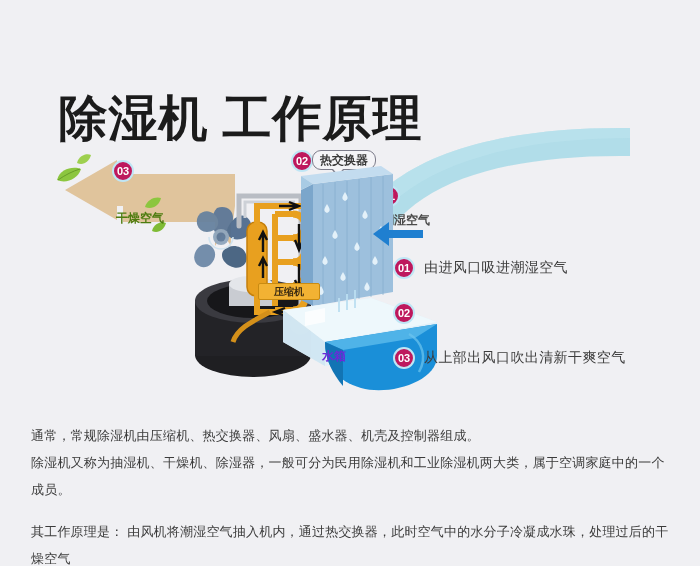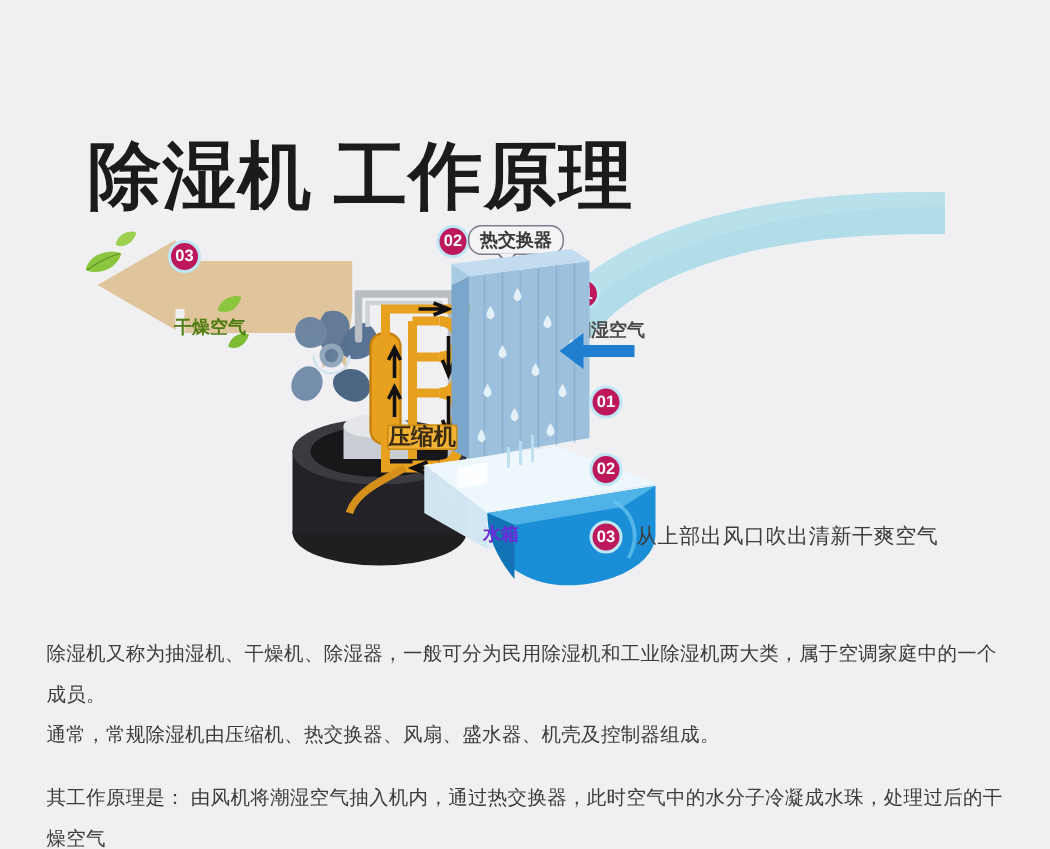--- a/index.html
+++ b/index.html
@@ -70,23 +70,23 @@
     width:0;height:0;
     border-left:6px solid transparent;border-right:6px solid transparent;
     border-top:7px solid #7c7c8a;
   }
 
   
   .machine{position:absolute;left:175px;top:160px;width:270px;height:235px;}
 
   .lbl-comp{
     position:absolute;left:258px;top:283px;
-    font-size:15px;font-weight:bold;color:#3a2a12;
+    font-size:10px;font-weight:bold;color:#3a2a12;
     background:#f2b233;border:1px solid #c98b12;border-radius:2px;
-    padding:1px 0;line-height:13px;white-space:nowrap;
+    padding:1px 15px;line-height:13px;white-space:nowrap;
   }
   .lbl-tank{
     position:absolute;left:322px;top:348px;
     font-size:12px;font-weight:bold;color:#6d28d9;
     white-space:nowrap;
   }
 
   
   .legend{position:absolute;left:393px;top:256px;width:290px;}
   .legend-row{
@@ -250,31 +250,32 @@
         <path d="M164 138 L164 152"></path>
     </g>
   </svg>
 
   <div class="lbl-comp">压缩机</div>
   <div class="lbl-tank">水箱</div>
 
   <div class="legend">
     <div class="legend-row">
       <div class="badge">01</div>
+      <div class="legend-text">由进风口吸进潮湿空气</div>
     </div>
     <div class="legend-row">
       <div class="badge">02</div>
     </div>
     <div class="legend-row">
       <div class="badge">03</div>
       <div class="legend-text">从上部出风口吹出清新干爽空气</div>
     </div>
   </div>
 
   <div class="copy">
+    <p>通常，常规除湿机由压缩机、热交换器、风扇、盛水器、机壳及控制器组成。</p>
     <p>除湿机又称为抽湿机、干燥机、除湿器，一般可分为民用除湿机和工业除湿机两大类，属于空调家庭中的一个成员。</p>
-    <p>通常，常规除湿机由压缩机、热交换器、风扇、盛水器、机壳及控制器组成。</p>
     <div class="gap"></div>
     <p>其工作原理是： 由风机将潮湿空气抽入机内，通过热交换器，此时空气中的水分子冷凝成水珠，处理过后的干燥空气</p>
 
   </div>
 
 </div>
 
 </body></html>

